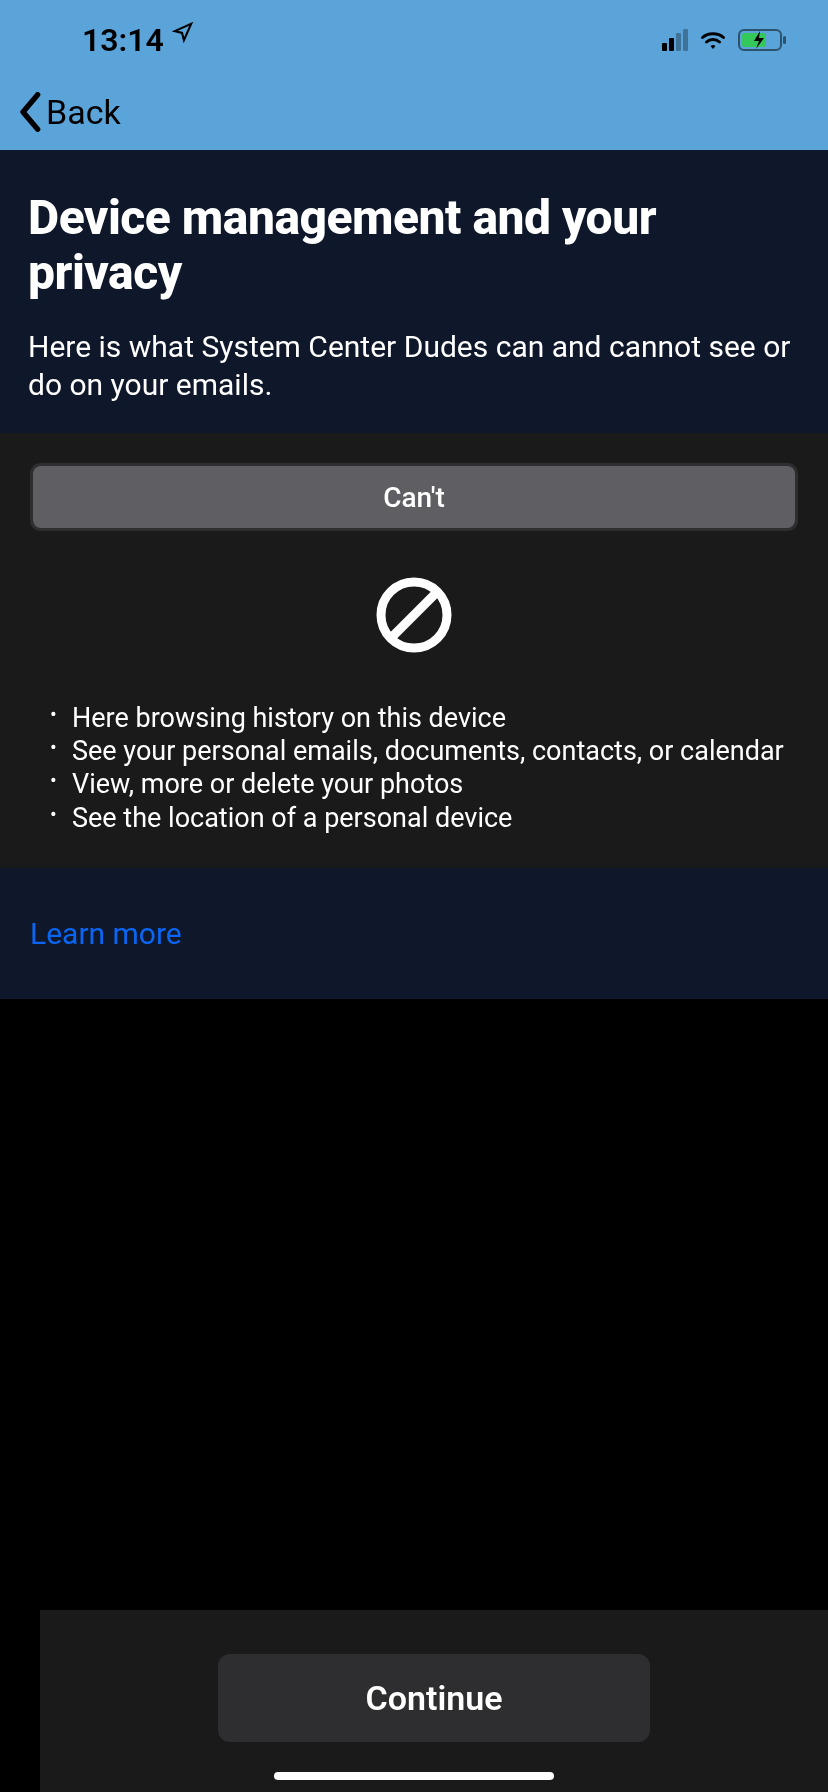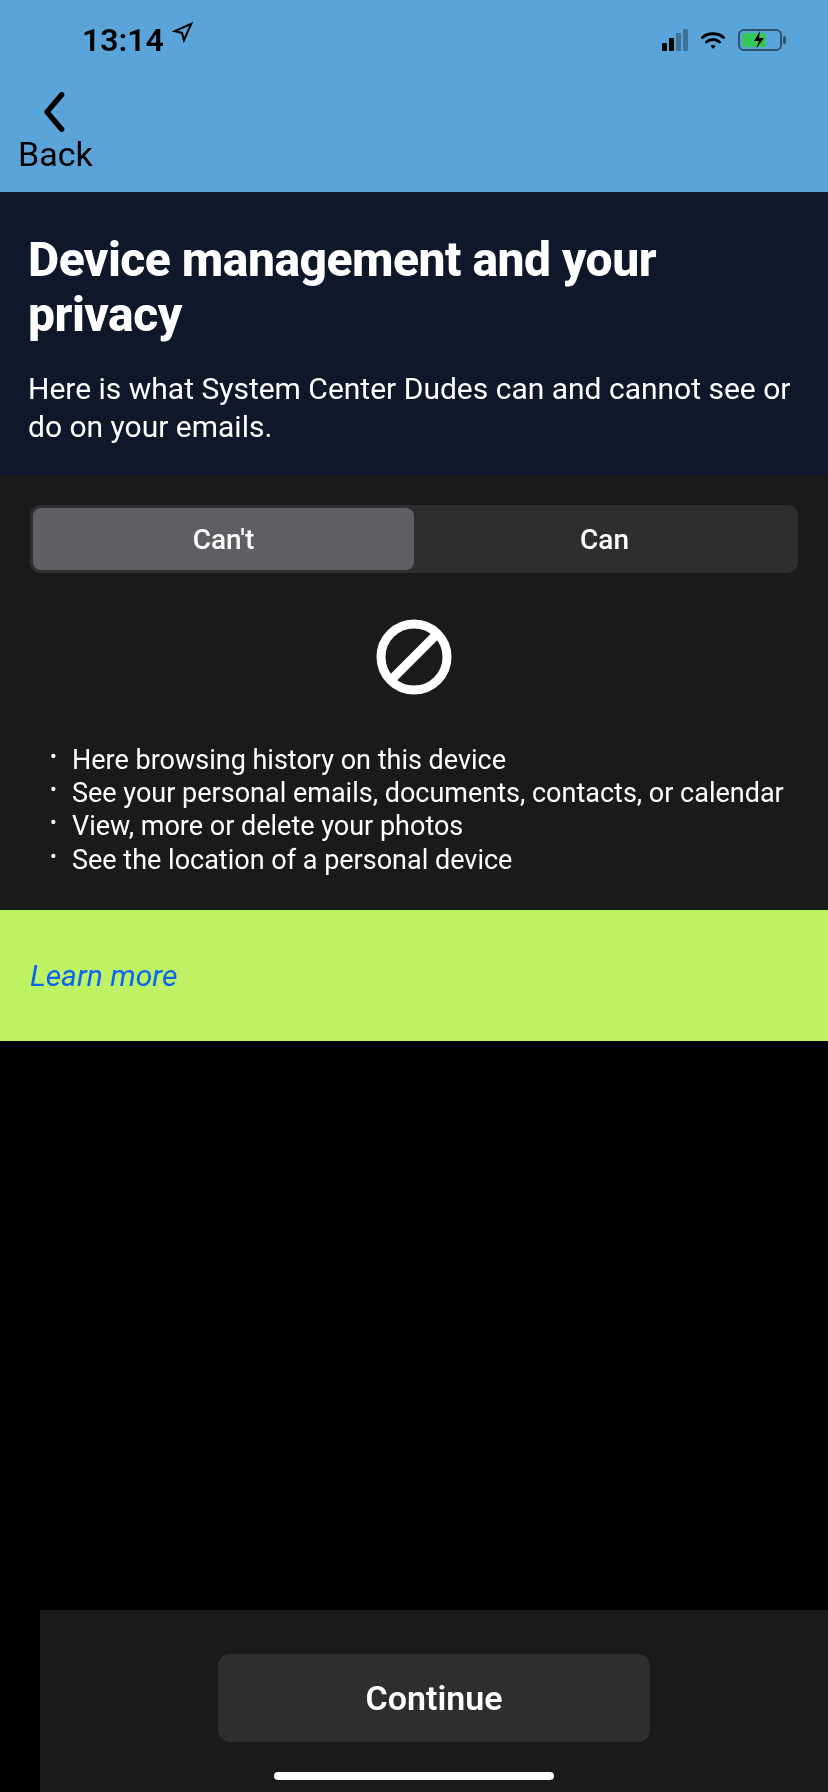--- a/index.html
+++ b/index.html
@@ -44,21 +44,20 @@
       display: flex;
       align-items: center;
     }
     .back-btn {
       display: flex;
       align-items: center;
       color: #000;
       font-size: 34px;
       gap: 2px;
       cursor: pointer;
-      flex-direction: column;
     }
     .content-header {
       background: #0f172a;
       padding: 40px 30px 30px 28px;
     }
     .page-title {
       font-size: 48px;
       font-weight: 800;
       line-height: 1.15;
       margin-bottom: 28px;
@@ -118,22 +117,21 @@
     }
     .capability-list li::before {
       content: "•";
       position: absolute;
       left: 2px;
       top: 0;
       font-size: 20px;
     }
     .learn-more {
       padding: 48px 30px;
-      background: #bef264;
-      font-style: italic;
+      background: #0f172a;
     }
     .learn-more-link {
       color: #0a66f2;
       font-size: 30px;
       cursor: pointer;
     }
     .footer {
       position: absolute;
       bottom: 0;
       left: 0;
@@ -221,21 +219,20 @@
 </div>
 
 <div class="content-header">
   <h1 class="page-title">Device management and your privacy</h1>
   <p class="page-subtitle">Here is what System Center Dudes can and cannot see or do on your emails.</p>
 </div>
 
 <div class="tab-section">
   <div class="segmented-control">
     <div class="segment active">Can't</div>
-    <div class="segment">Can</div>
   </div>
 
   <div class="icon-container">
     <svg class="prohibit-icon" viewBox="0 0 80 80">
       <circle cx="40" cy="40" r="33" stroke="#fff" stroke-width="9" fill="none"></circle>
       <line x1="18" y1="62" x2="62" y2="18" stroke="#fff" stroke-width="9"></line>
     </svg>
   </div>
 
   <ul class="capability-list">

